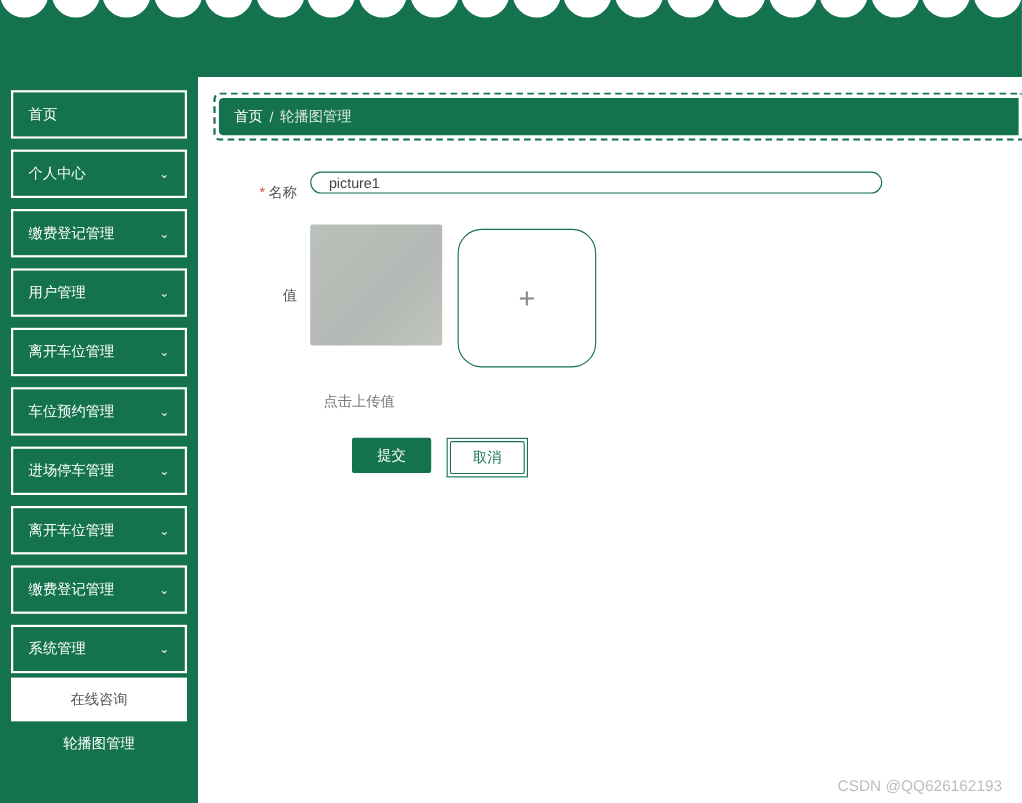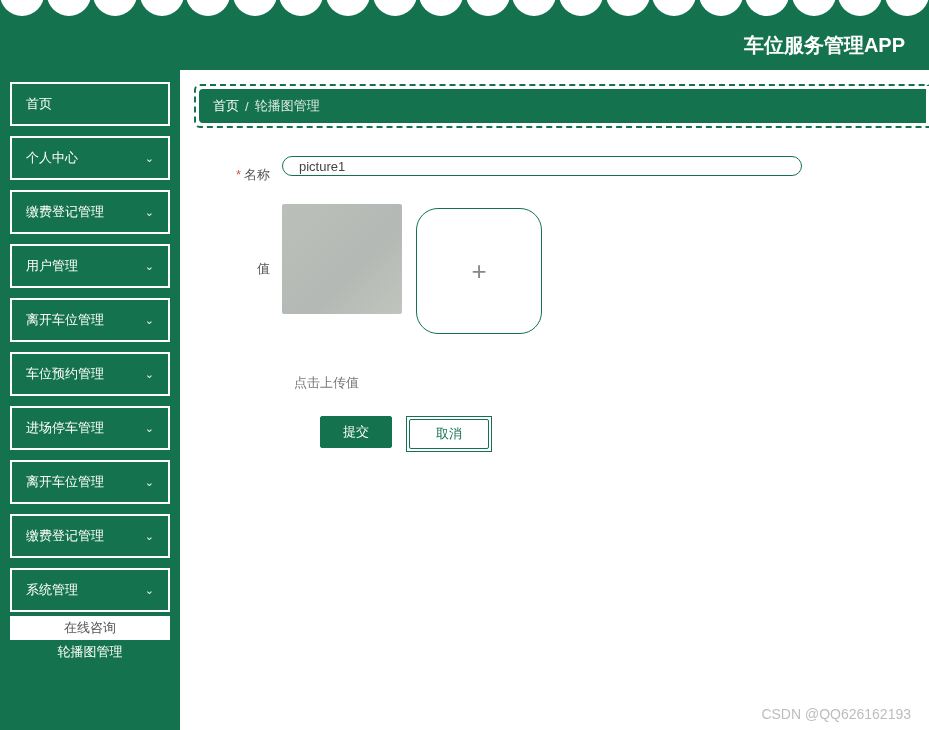--- a/index.html
+++ b/index.html
@@ -62,21 +62,21 @@
     justify-content: space-between;
     padding: 0 12px;
     cursor: pointer;
   }
   .chev { font-size: 11px; color: #fff; opacity: .9; }
   .sub-items { margin-top: -6px; }
   .sub-item {
     background: #fff;
     color: #555;
     font-size: 13px;
-    height: 24px;
+    height: 40px;
     display: flex;
     align-items: center;
     justify-content: center;
     cursor: pointer;
   }
   .sub-item.active {
     background: #14724e;
     color: #fff;
   }
   .main {
@@ -136,36 +136,36 @@
     width: 126px; height: 126px;
     border: 1px solid #14724e;
     border-radius: 22px;
     display: flex;
     align-items: center;
     justify-content: center;
     cursor: pointer;
     margin-top: 4px;
   }
   .plus { font-size: 26px; color: #888; font-weight: 200; line-height: 1; }
-  .hint-row { padding-left: 72px; font-size: 13px; color: #777; margin-top: 40px; margin-bottom: 24px; }
+  .hint-row { padding-left: 72px; font-size: 13px; color: #777; margin-top: 22px; margin-bottom: 24px; }
   .btn-row { padding-left: 98px; display: flex; gap: 14px; }
   .btn {
     width: 72px; height: 32px;
     font-size: 13px;
     display: flex; align-items: center; justify-content: center;
     cursor: pointer;
     border-radius: 2px;
   }
   .btn-primary {
     background: #14724e; color: #fff; border: 1px solid #14724e;
   }
   .btn-outline-wrap { border: 1px solid #14724e; padding: 2px; }
   .btn-outline {
     background: #fff; color: #14724e; border: 1px solid #14724e;
-    width: 80px; height: 30px;
+    width: 68px; height: 30px;
   }
   .watermark {
     position: absolute;
     right: 18px; bottom: 8px;
     color: #bdbdbd;
     font-size: 14px;
     font-family: Arial, sans-serif;
   }
 </style>
 </head>
@@ -187,21 +187,20 @@
       <span></span>
       <span></span>
       <span></span>
       <span></span>
       <span></span>
       <span></span>
       <span></span>
       <span></span>
       <span></span>
   </div>
-  <div class="header-title">车位服务管理APP</div>
 </div>
 
 <div class="shell">
   <nav class="sidebar">
     <div class="nav-item">
       <div class="nav-inner">
           <span>首页</span>
         </div>
     </div>
     <div class="nav-item">

